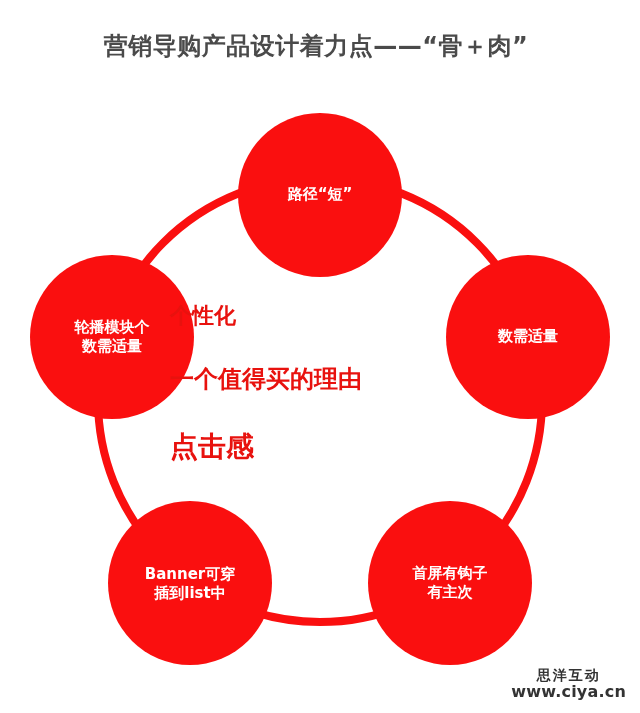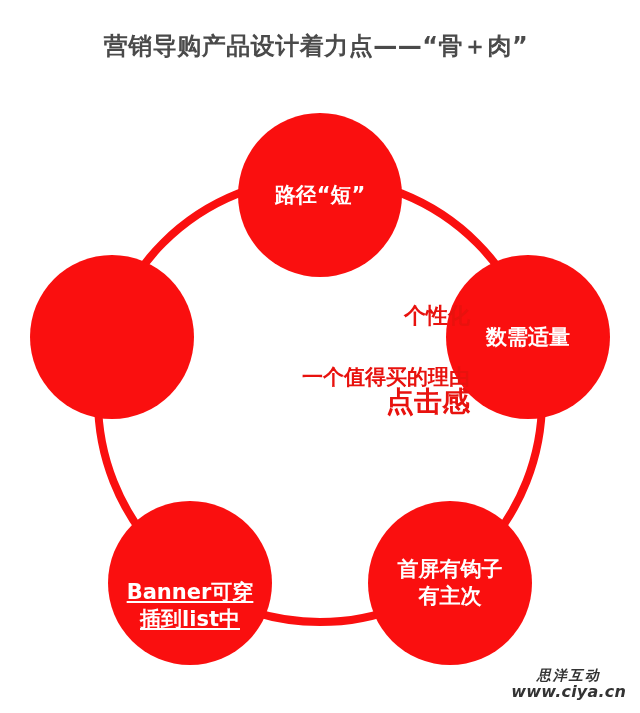--- a/index.html
+++ b/index.html
@@ -43,66 +43,65 @@
     top: 0;
     left: 0;
     width: 640px;
     height: 713px;
   }
 
   
   .node-label {
     position: absolute;
     color: #ffffff;
-    font-size: 21px;
+    font-size: 15px;
     font-weight: 700;
     text-align: center;
     line-height: 1.28;
     white-space: pre-line;
     display: flex;
     align-items: center;
     justify-content: center;
     pointer-events: none;
   }
 
   .node-label.n-top      { left: 238px; top: 113px; width: 164px; height: 164px; }
   .node-label.n-left     { left:  30px; top: 255px; width: 164px; height: 164px; }
   .node-label.n-right    { left: 446px; top: 255px; width: 164px; height: 164px; }
-  .node-label.n-botleft  { left: 108px; top: 524px; width: 164px; height: 164px; text-decoration: underline; }
+  .node-label.n-botleft  { left: 108px; top: 502px; width: 164px; height: 164px; }
   .node-label.n-botright { left: 368px; top: 501px; width: 164px; height: 164px; }
 
   
   .center-stack {
     position: absolute;
     left: 170px;
     top: 305px;
     width: 300px;
-    text-align: right;
+    text-align: left;
     color: #e8120e;
     pointer-events: none;
   }
 
   .center-line {
     font-weight: 700;
     line-height: 1;
   }
 
   .center-line.cl-1 { font-size: 22px; margin-bottom: 40px; }
-  .center-line.cl-2 { font-size: 21px; }
+  .center-line.cl-2 { font-size: 24px; margin-bottom: 42px; }
   .center-line.cl-3 { font-size: 28px; }
 
   
   .watermark {
     position: absolute;
     right: 14px;
     bottom: 12px;
     text-align: center;
     color: #333333;
     line-height: 1.15;
-    font-style: italic;
   }
 
   .watermark .wm-cn {
     font-size: 14px;
     font-weight: 700;
     letter-spacing: 2px;
   }
 
   .watermark .wm-url {
     font-size: 16px;
@@ -128,20 +127,22 @@
 
     <circle cx="528" cy="337" r="82" fill="#fa0f0f"></circle>
 
     <circle cx="190" cy="583" r="82" fill="#fa0f0f"></circle>
 
     <circle cx="450" cy="583" r="82" fill="#fa0f0f"></circle>
   </svg>
 
   <div class="node-label n-top">路径“短”</div>
 
+  <div class="node-label n-left">轮播模块个
+数需适量</div>
 
   <div class="node-label n-right">数需适量</div>
 
   <div class="node-label n-botleft">Banner可穿
 插到list中</div>
 
   <div class="node-label n-botright">首屏有钩子
 有主次</div>
 
   <div class="center-stack">

